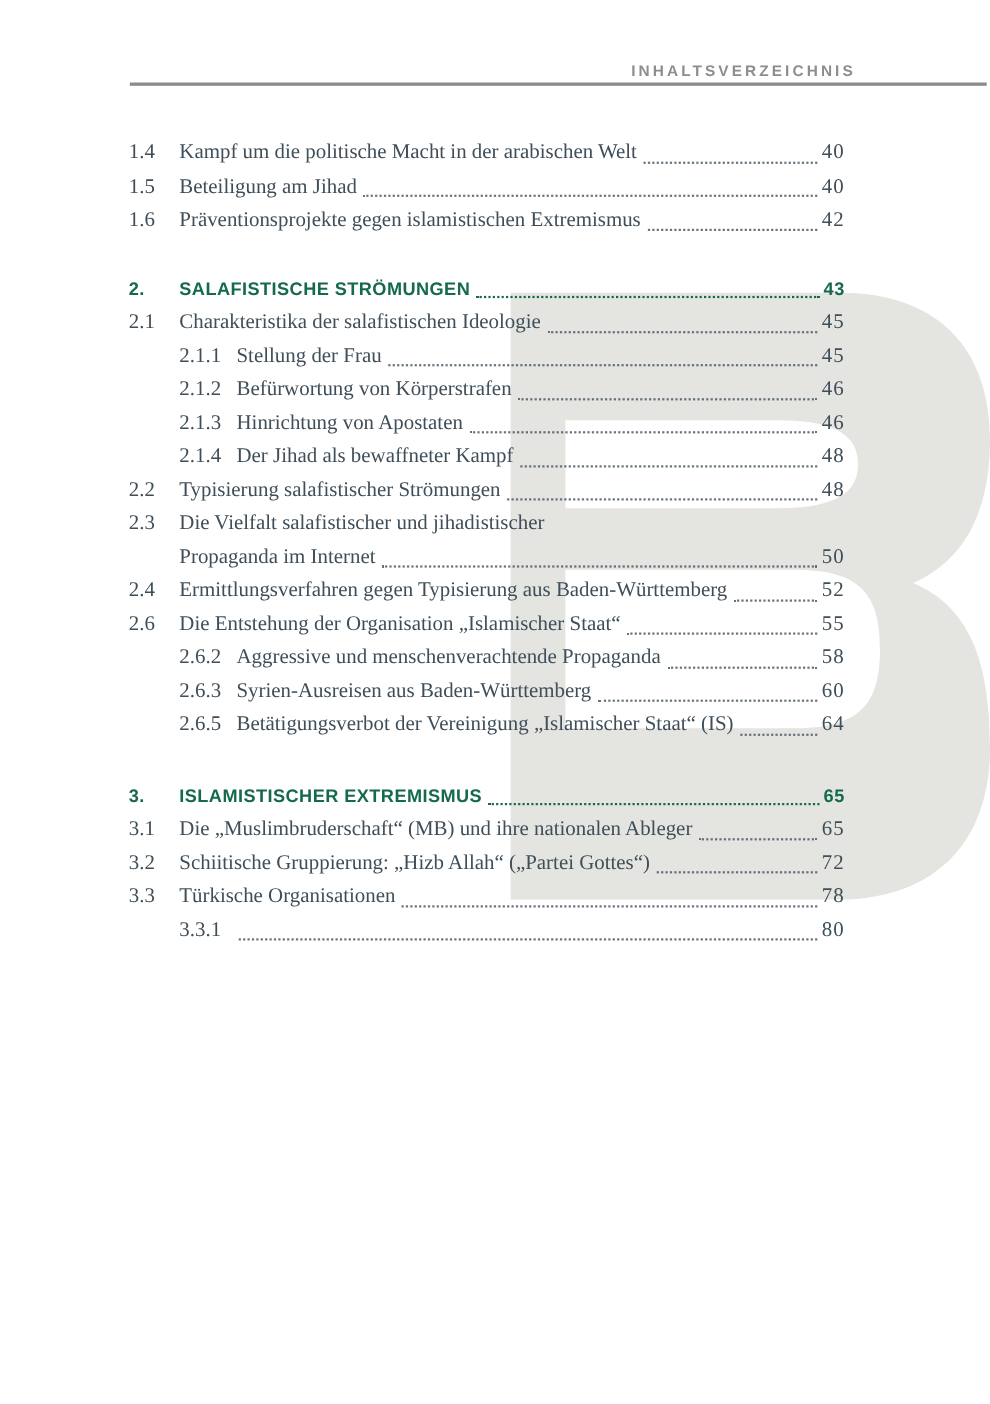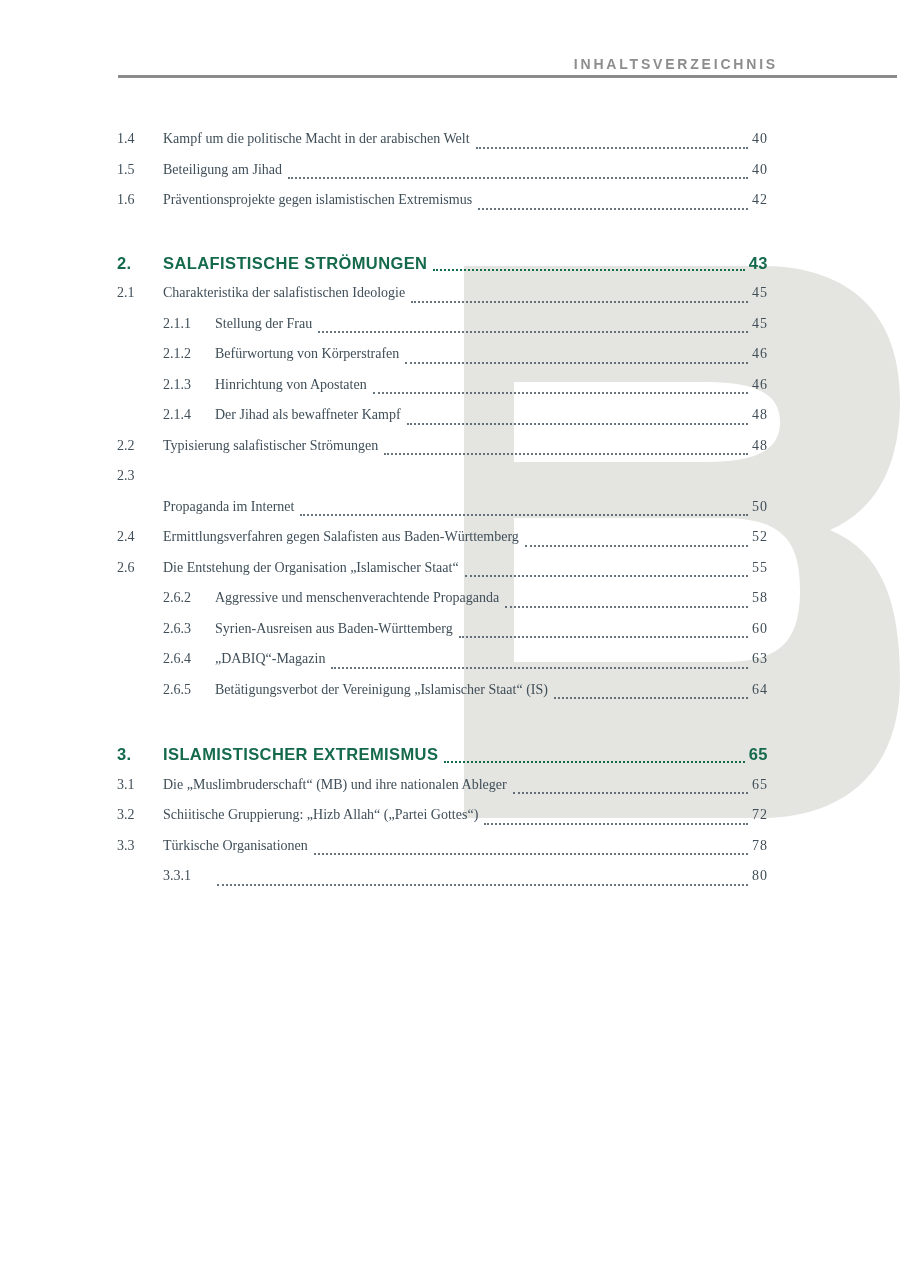--- a/index.html
+++ b/index.html
@@ -25,21 +25,21 @@
   
   .watermark { position:absolute; left:464px; top:266px; z-index:0; }
 
   
   .toc {
     position:absolute; top:124px; left:117px; width:651px; z-index:1;
     color:#3f4e58;
   }
   .row {
     display:flex; align-items:baseline;
-    line-height:30.5px; font-size:14px; white-space:nowrap;
+    line-height:30.5px; font-size:19px; white-space:nowrap;
   }
   .row .num  { flex:none; width:46px; }
   .row.l3    { padding-left:46px;justify-content:flex-end; }
   .row.l3 .num { width:52px; }
   .row .title { flex:none; padding-right:4px; }
   .row .leader {
     flex:1 1 auto; min-width:10px; align-self:flex-end; height:0;
     border-bottom:2.5px dotted rgba(75,92,102,0.85);
     margin:0 4px 6px 2px;
   }
@@ -143,32 +143,33 @@
 
     <div class="row l2">
       <span class="num">2.2</span>
       <span class="title">Typisierung salafistischer Strömungen</span>
       <span class="leader"></span>
       <span class="pg">48</span>
     </div>
 
     <div class="row l2">
       <span class="num">2.3</span>
+      <span class="title">Die Vielfalt salafistischer und jihadistischer</span>
     </div>
 
     <div class="row l2">
       <span class="num"></span>
       <span class="title">Propaganda im Internet</span>
       <span class="leader"></span>
       <span class="pg">50</span>
     </div>
 
     <div class="row l2">
       <span class="num">2.4</span>
-      <span class="title">Ermittlungsverfahren gegen Salafisten aus Baden-Württemberg</span>
+      <span class="title">Ermittlungsverfahren gegen Typisierung aus Baden-Württemberg</span>
       <span class="leader"></span>
       <span class="pg">52</span>
     </div>
 
 
     <div class="row l2">
       <span class="num">2.6</span>
       <span class="title">Die Entstehung der Organisation „Islamischer Staat“</span>
       <span class="leader"></span>
       <span class="pg">55</span>
@@ -182,26 +183,20 @@
       <span class="pg">58</span>
     </div>
 
     <div class="row l3">
       <span class="num">2.6.3</span>
       <span class="title">Syrien-Ausreisen aus Baden-Württemberg</span>
       <span class="leader"></span>
       <span class="pg">60</span>
     </div>
 
-    <div class="row l3">
-      <span class="num">2.6.4</span>
-      <span class="title">„DABIQ“-Magazin</span>
-      <span class="leader"></span>
-      <span class="pg">63</span>
-    </div>
 
     <div class="row l3">
       <span class="num">2.6.5</span>
       <span class="title">Betätigungsverbot der Vereinigung „Islamischer Staat“ (IS)</span>
       <span class="leader"></span>
       <span class="pg">64</span>
     </div>
 
     <div class="gap2"></div>
 

